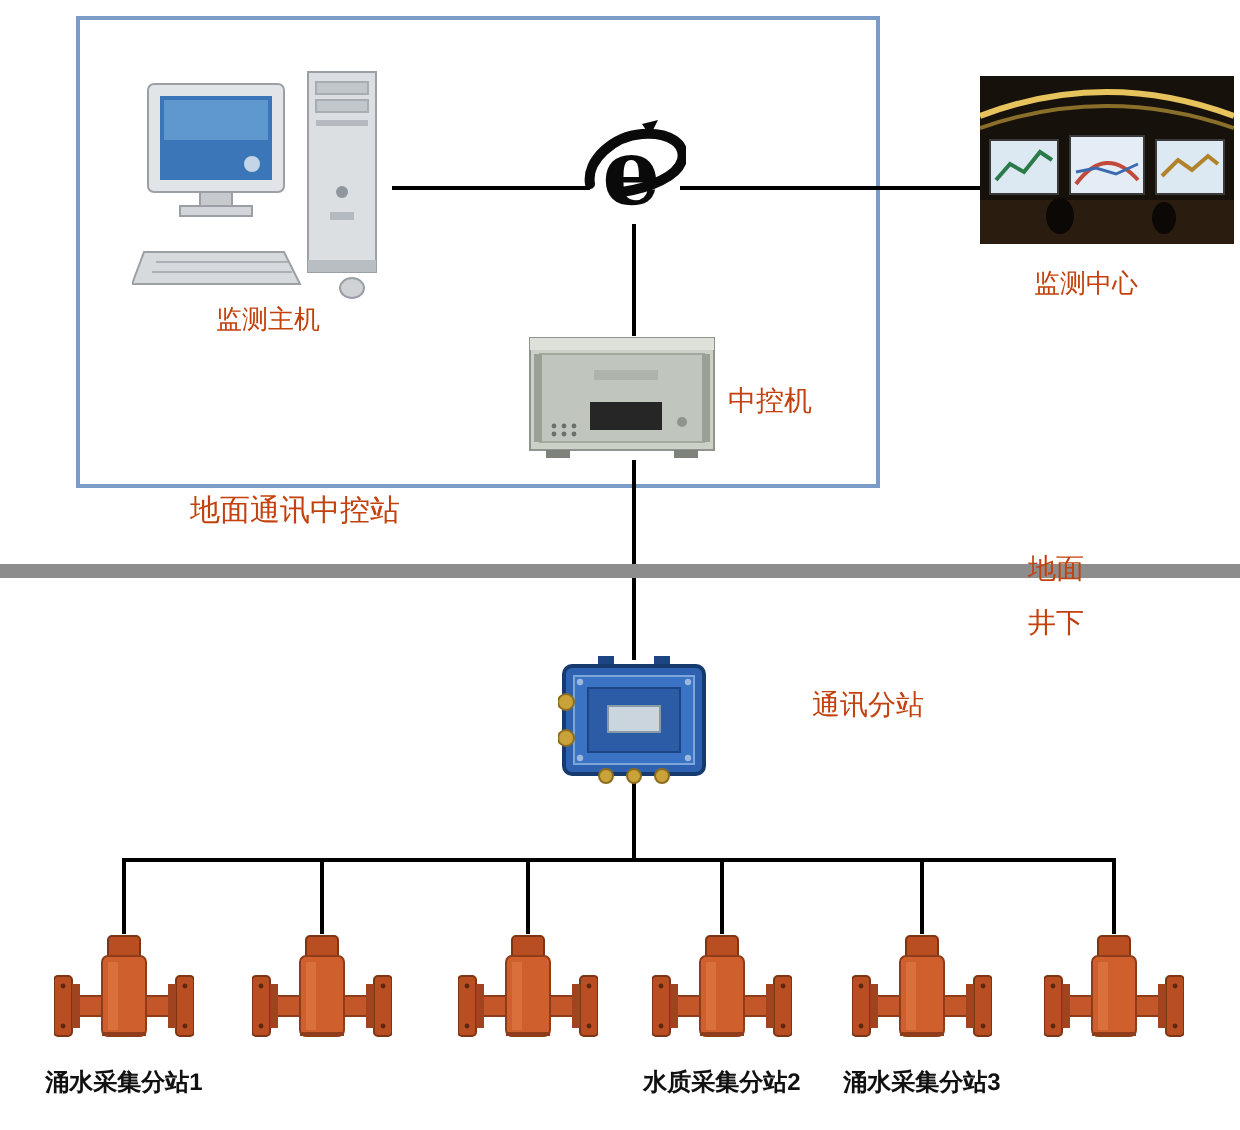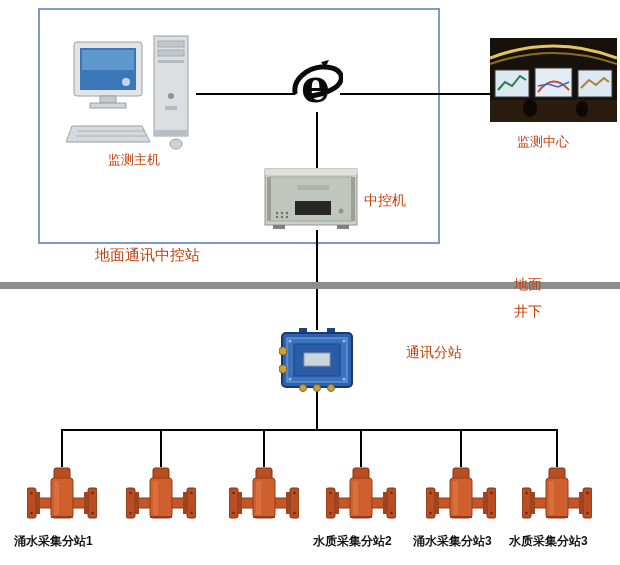--- a/index.html
+++ b/index.html
@@ -15,21 +15,21 @@
   .lbl-15{font-size:15px;}
   .blue-box{
     position:absolute;left:38px;top:8px;width:398px;height:232px;
     border:2px solid #7b9cc9;background:transparent;
   }
   .divider{position:absolute;left:0;top:282px;width:620px;height:7px;background:#8d8d8d;}
   .device{position:absolute;top:429px;width:96px;height:128px;}
   .device .drop{position:absolute;left:47px;top:0;width:2px;height:38px;background:#000;}
   .device svg{position:absolute;left:13px;top:37px;}
   .device-label{
-    position:absolute;left:0;top:104px;width:96px;text-align:left;
+    position:absolute;left:0;top:104px;width:96px;text-align:center;
     font-size:12px;font-weight:600;color:#111;white-space:nowrap;
   }
 </style>
 </head>
 <body>
 
 <div id="canvas">
 
   <div class="blue-box"></div>
 
@@ -246,17 +246,16 @@
         <rect x="57" y="26" width="4" height="22" fill="#a04420"></rect>
         <circle cx="4.5" cy="27" r="1.2" fill="#5e2810"></circle>
         <circle cx="4.5" cy="47" r="1.2" fill="#5e2810"></circle>
         <circle cx="65.5" cy="27" r="1.2" fill="#5e2810"></circle>
         <circle cx="65.5" cy="47" r="1.2" fill="#5e2810"></circle>
         <rect x="27" y="2" width="16" height="12" rx="2" fill="#b84e22" stroke="#7e3514"></rect>
         <rect x="24" y="12" width="22" height="40" rx="3" fill="#cf5f2c" stroke="#8f3c1a"></rect>
         <rect x="27" y="15" width="5" height="34" fill="#e07a44" opacity="0.6"></rect>
         <rect x="24" y="50" width="22" height="2" fill="#8f3c1a"></rect>
       </svg>
-      <div class="device-label">水质采集分站3</div>
     </div>
   </div>
 
 </div>
 
 </body></html>

